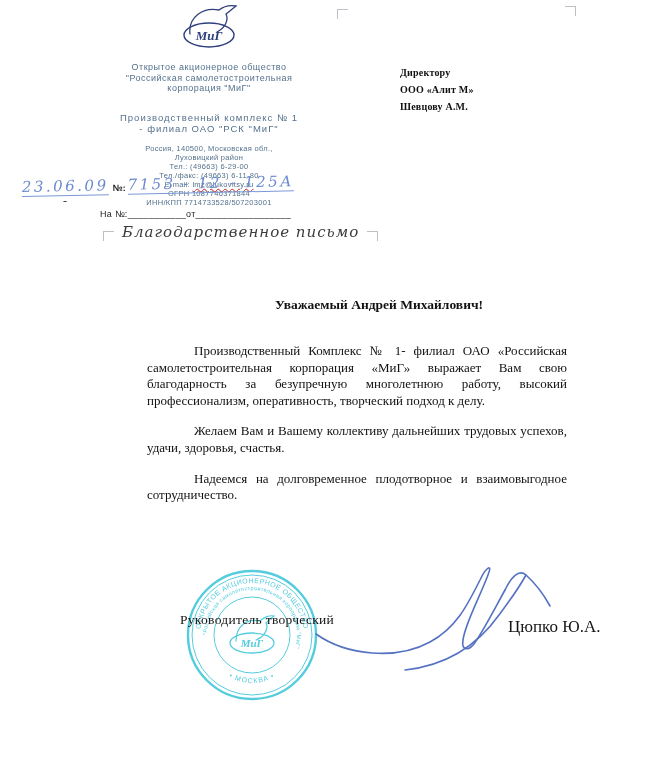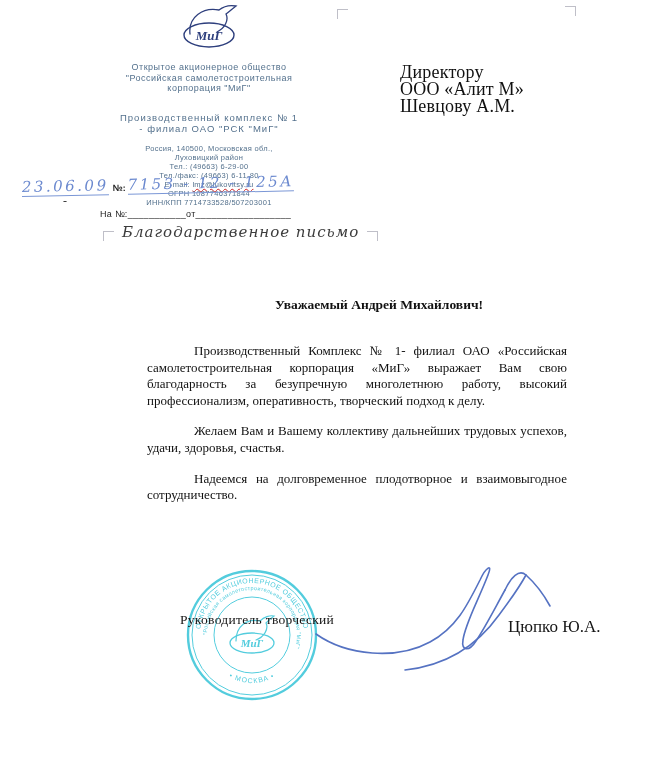--- a/index.html
+++ b/index.html
@@ -53,21 +53,21 @@
     font-size:15px;letter-spacing:1px;margin:2px 8px 0 8px;white-space:nowrap;
   }
   .corner{width:10px;height:9px;}
   .corner-tl{border-top:1.5px solid #bfbfc8;border-left:1.5px solid #bfbfc8;}
   .corner-tr{border-top:1.5px solid #bfbfc8;border-right:1.5px solid #bfbfc8;}
 
   
   .addr-corner-left{left:337px;top:9px;}
   .addr-corner-right{left:565px;top:6px;}
   .recipient{
-    left:400px;top:64px;font-weight:normal;font-size:18px;line-height:17px;
+    left:400px;top:64px;font-weight:bold;font-size:10px;line-height:17px;
     color:#111;letter-spacing:0.2px;
   }
 
   
   .body-block{left:133px;top:297px;width:448px;color:#111;}
   .salutation{
     text-align:center;font-weight:bold;font-size:13.5px;
     position:relative;left:22px;margin:0 0 30px 0;
   }
   .body-block p{

